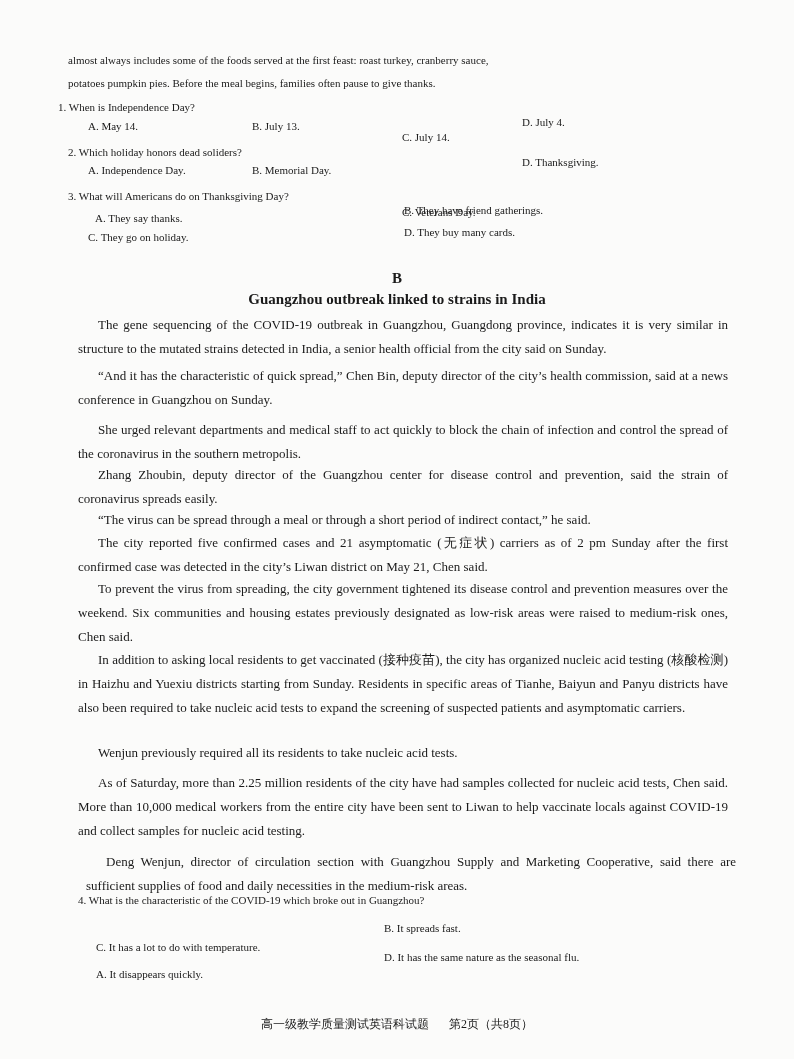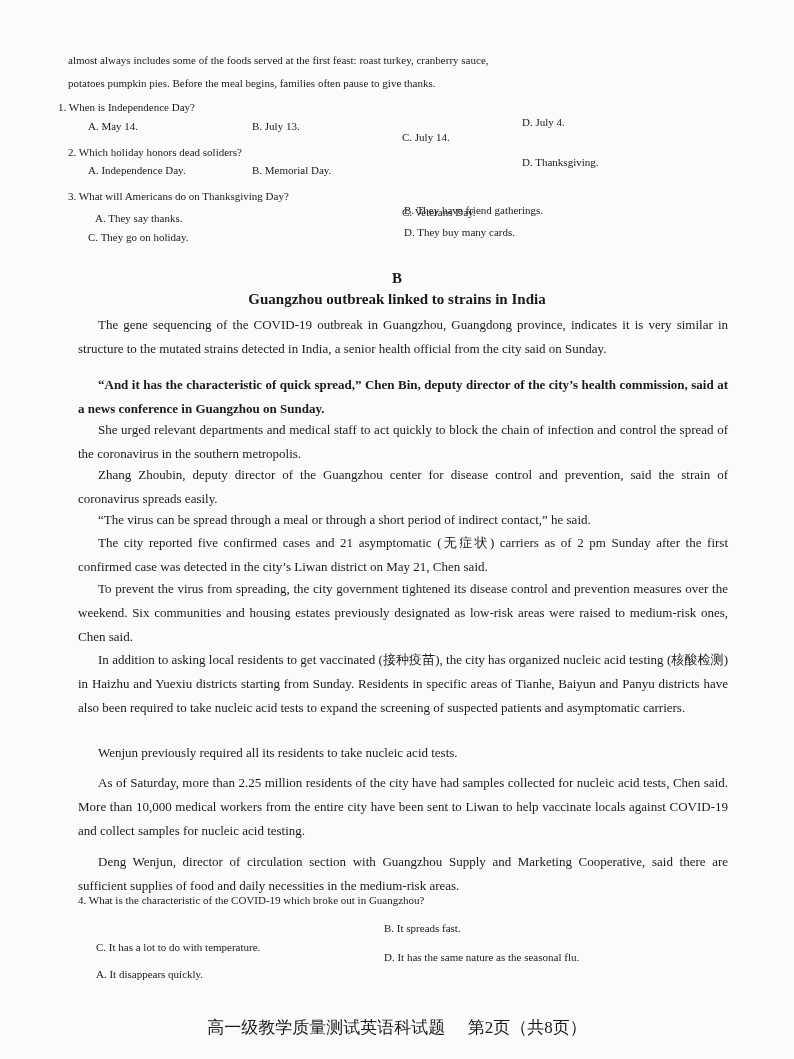--- a/index.html
+++ b/index.html
@@ -6,21 +6,21 @@
   body {
     width: 794px; height: 1059px; background: #fbfbfa; color: #1a1a1a;
     font-family: "Liberation Serif", "DejaVu Serif", serif;
     position: relative; overflow: hidden;
   }
   .page { position: absolute; left: 0; top: 0; width: 794px; height: 1059px; }
   .line { position: absolute; font-size: 11px; white-space: nowrap; line-height: 20px; }
   .para { position: absolute; left: 78px; width: 650px; font-size: 13px; line-height: 24px; text-align: justify; text-indent: 20px; }
   .center { position: absolute; left: 0; width: 794px; text-align: center; font-weight: bold; font-size: 15px; }
   .opt { position: absolute; font-size: 11px; white-space: nowrap; }
-  .footer { position: absolute; left: 0; width: 794px; text-align: center; font-size: 17px; }
+  .footer { position: absolute; left: 0; width: 794px; text-align: center; font-size: 12px; }
 </style>
 </head>
 <body>
 
 <div class="page">
 
   <div class="line" style="left:68px; top:50px;">almost always includes some of the foods served at the first feast: roast turkey, cranberry sauce,</div>
   <div class="line" style="left:68px; top:73px;">potatoes pumpkin pies. Before the meal begins, families often pause to give thanks.</div>
 
   <div class="line" style="left:58px; top:97px;">1. When is Independence Day?</div>
@@ -38,30 +38,30 @@
   <div class="line" style="left:68px; top:186px;text-align:center;">3. What will Americans do on Thanksgiving Day?</div>
   <div class="opt" style="left:88px; top:212px;margin-left:7px;">A. They say thanks.</div>
   <div class="opt" style="left:404px; top:204px;">B. They have friend gatherings.</div>
   <div class="opt" style="left:88px; top:231px;">C. They go on holiday.</div>
   <div class="opt" style="left:404px; top:226px;">D. They buy many cards.</div>
 
   <div class="center" style="top:270px;">B</div>
   <div class="center" style="top:291px;">Guangzhou outbreak linked to strains in India</div>
 
   <div class="para" style="top:313px;">The gene sequencing of the COVID-19 outbreak in Guangzhou, Guangdong province, indicates it is very similar in structure to the mutated strains detected in India, a senior health official from the city said on Sunday.</div>
-  <div class="para" style="top:373px;font-weight:bold;">“And it has the characteristic of quick spread,” Chen Bin, deputy director of the city’s health commission, said at a news conference in Guangzhou on Sunday.</div>
+  <div class="para" style="top:364px;">“And it has the characteristic of quick spread,” Chen Bin, deputy director of the city’s health commission, said at a news conference in Guangzhou on Sunday.</div>
   <div class="para" style="top:418px;">She urged relevant departments and medical staff to act quickly to block the chain of infection and control the spread of the coronavirus in the southern metropolis.</div>
   <div class="para" style="top:463px;">Zhang Zhoubin, deputy director of the Guangzhou center for disease control and prevention, said the strain of coronavirus spreads easily.</div>
   <div class="para" style="top:508px;">“The virus can be spread through a meal or through a short period of indirect contact,” he said.</div>
   <div class="para" style="top:531px;">The city reported five confirmed cases and 21 asymptomatic (无症状) carriers as of 2 pm Sunday after the first confirmed case was detected in the city’s Liwan district on May 21, Chen said.</div>
   <div class="para" style="top:577px;">To prevent the virus from spreading, the city government tightened its disease control and prevention measures over the weekend. Six communities and housing estates previously designated as low-risk areas were raised to medium-risk ones, Chen said.</div>
   <div class="para" style="top:648px;">In addition to asking local residents to get vaccinated (接种疫苗), the city has organized nucleic acid testing (核酸检测) in Haizhu and Yuexiu districts starting from Sunday. Residents in specific areas of Tianhe, Baiyun and Panyu districts have also been required to take nucleic acid tests to expand the screening of suspected patients and asymptomatic carriers.</div>
   <div class="para" style="top:741px;">Wenjun previously required all its residents to take nucleic acid tests.</div>
   <div class="para" style="top:771px;">As of Saturday, more than 2.25 million residents of the city have had samples collected for nucleic acid tests, Chen said. More than 10,000 medical workers from the entire city have been sent to Liwan to help vaccinate locals against COVID-19 and collect samples for nucleic acid testing.</div>
-  <div class="para" style="top:850px;">Deng Wenjun, director of circulation section with Guangzhou Supply and Marketing Cooperative, said there are sufficient supplies of food and daily necessities in the medium-risk areas.</div>
+  <div class="para" style="top:850px;margin-left:8px;">Deng Wenjun, director of circulation section with Guangzhou Supply and Marketing Cooperative, said there are sufficient supplies of food and daily necessities in the medium-risk areas.</div>
 
   <div class="line" style="left:78px; top:890px;">4. What is the characteristic of the COVID-19 which broke out in Guangzhou?</div>
   <div class="opt" style="left:96px; top:968px;">A. It disappears quickly.</div>
   <div class="opt" style="left:384px; top:922px;">B. It spreads fast.</div>
   <div class="opt" style="left:96px; top:941px;">C. It has a lot to do with temperature.</div>
   <div class="opt" style="left:384px; top:951px;">D. It has the same nature as the seasonal flu.</div>
 
   <div class="footer" style="top:1016px;">
     <span>高一级教学质量测试英语科试题</span>
     <span style="display:inline-block; width:14px;"></span>

